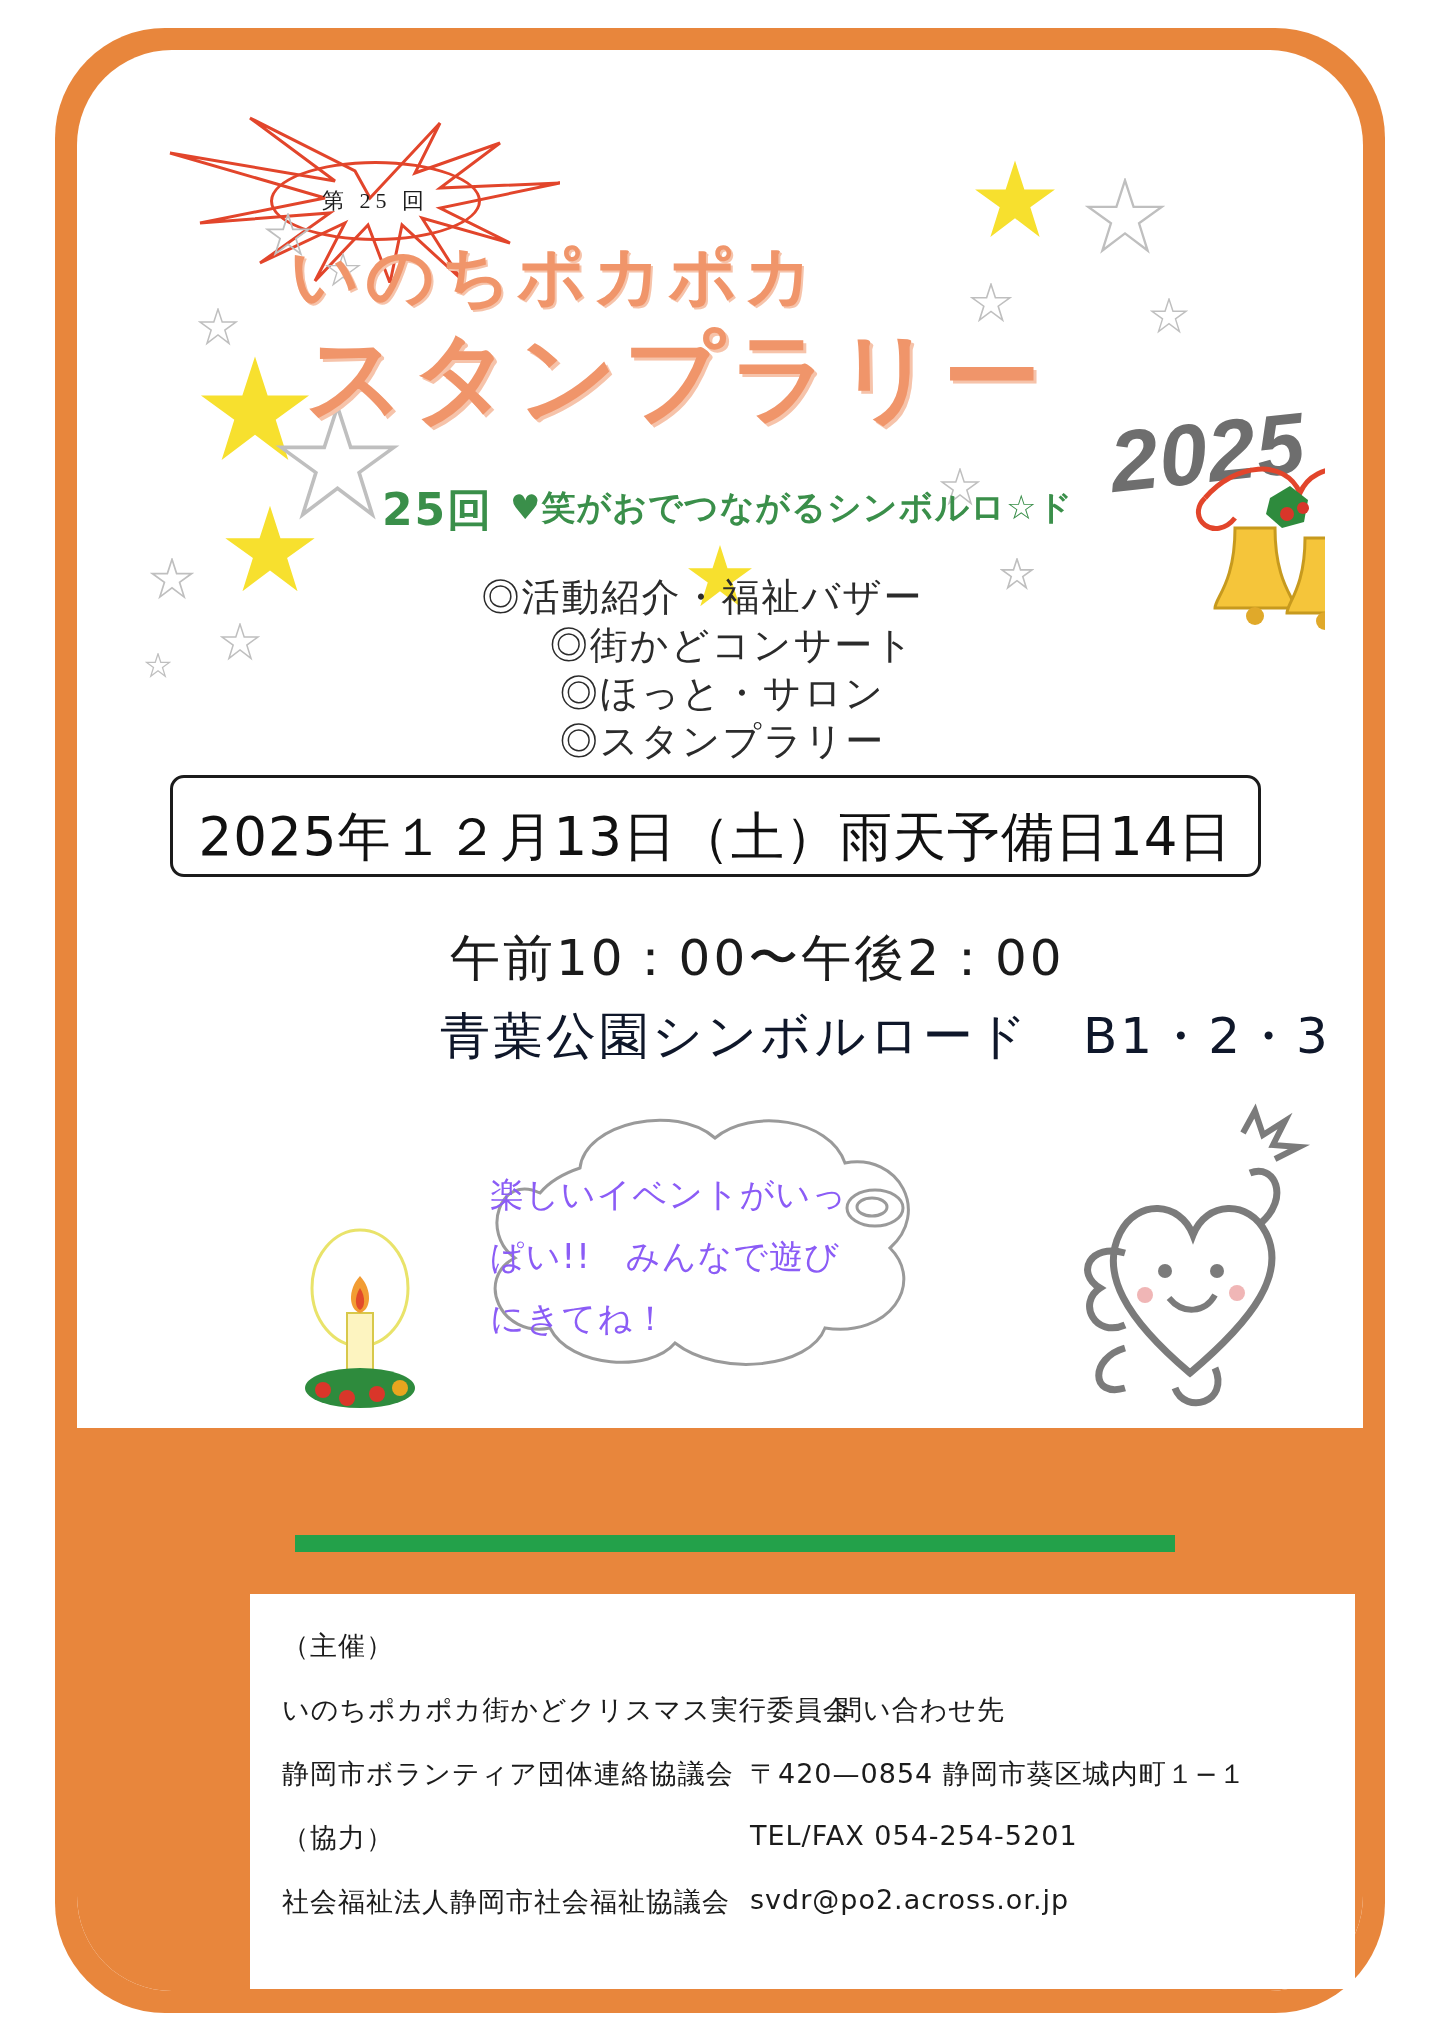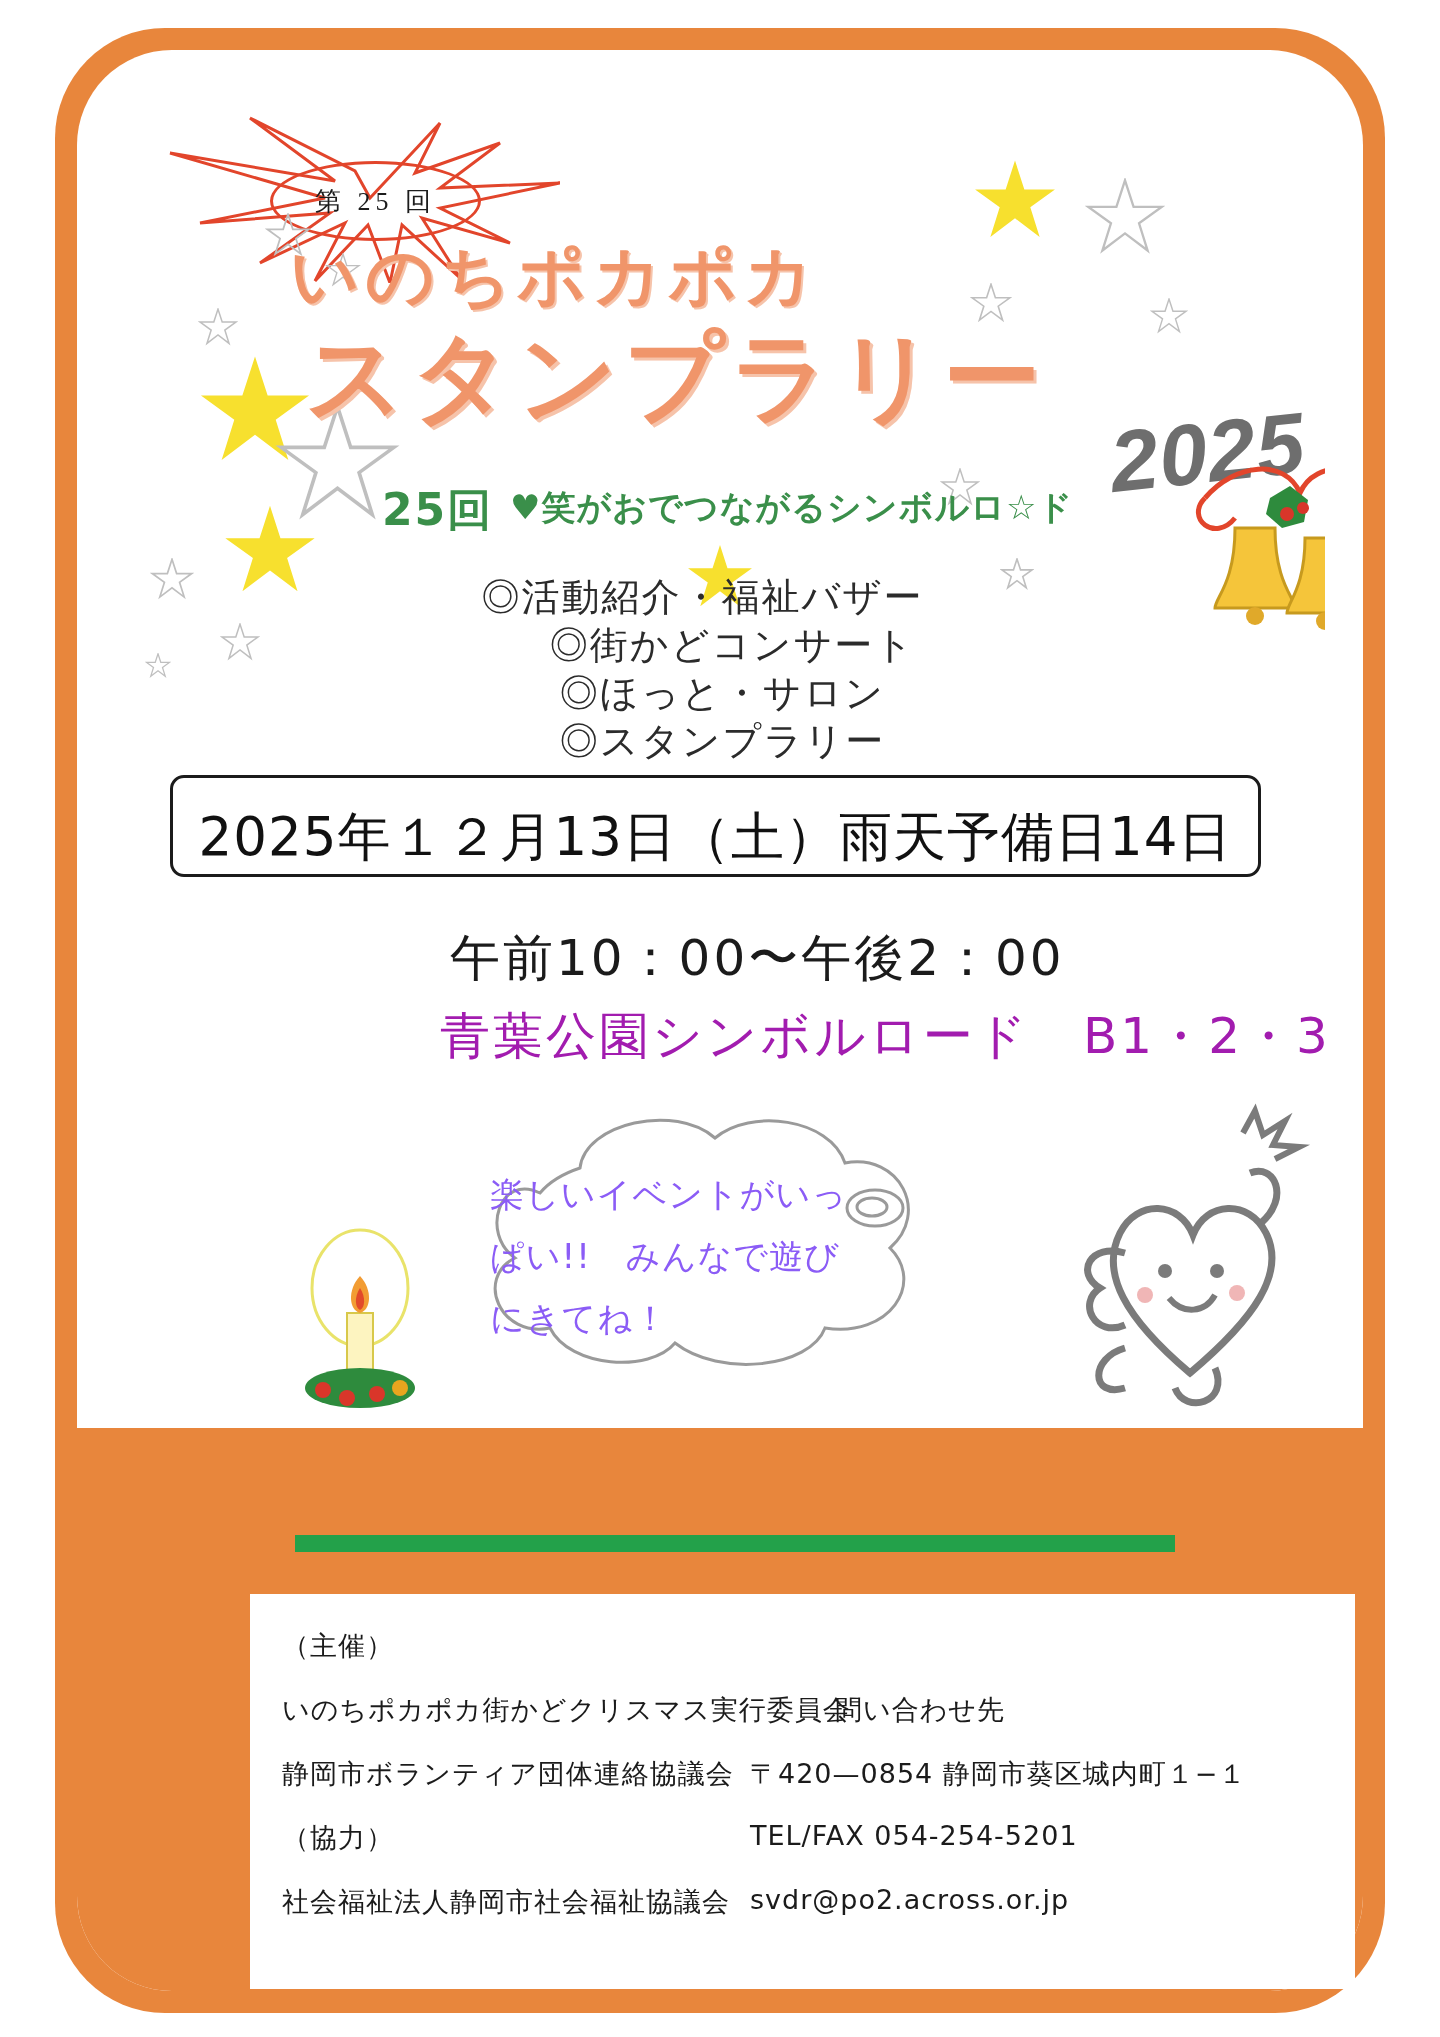--- a/index.html
+++ b/index.html
@@ -76,21 +76,21 @@
     left: 130px;
     top: 48px;
     width: 205px;
     height: 74px;
     border: 3px solid #e2452b;
     border-radius: 50%;
     display: flex;
     align-items: center;
     justify-content: center;
     color: #1c1c1c;
-    font-size: 26px;
+    font-size: 22px;
     letter-spacing: 5px;
     font-family: "Liberation Serif", serif;
   }
 
   
   .star {
     position: absolute;
     display: block;
   }
 
@@ -206,21 +206,21 @@
     color: #1b1b1b;
     font-family: "DejaVu Sans", sans-serif;
     letter-spacing: 3px;
     white-space: nowrap;
   }
   .place-line {
     position: absolute;
     left: 330px;
     top: 900px;
     font-size: 50px;
-    color: #a21caf;
+    color: #0f172a;
     font-family: "DejaVu Sans", sans-serif;
     letter-spacing: 3px;
     white-space: nowrap;
   }
 
   
   .bubble {
     position: absolute;
     left: 310px;
     top: 1000px;

